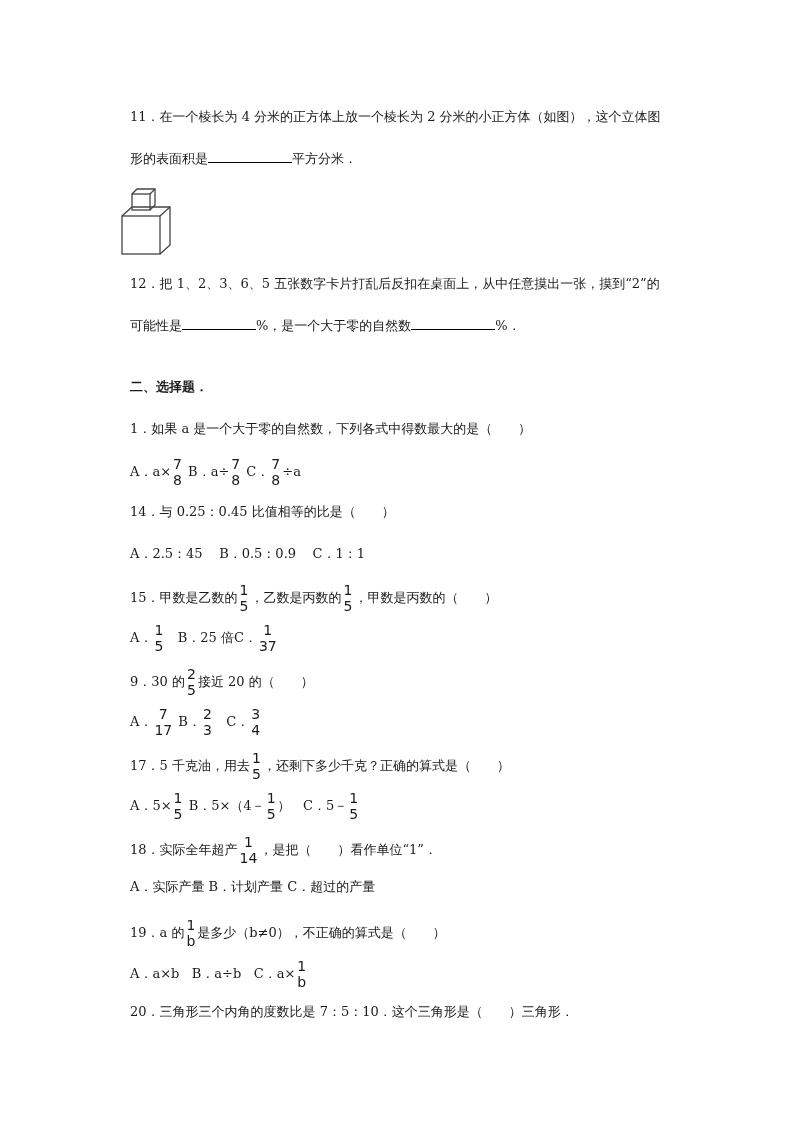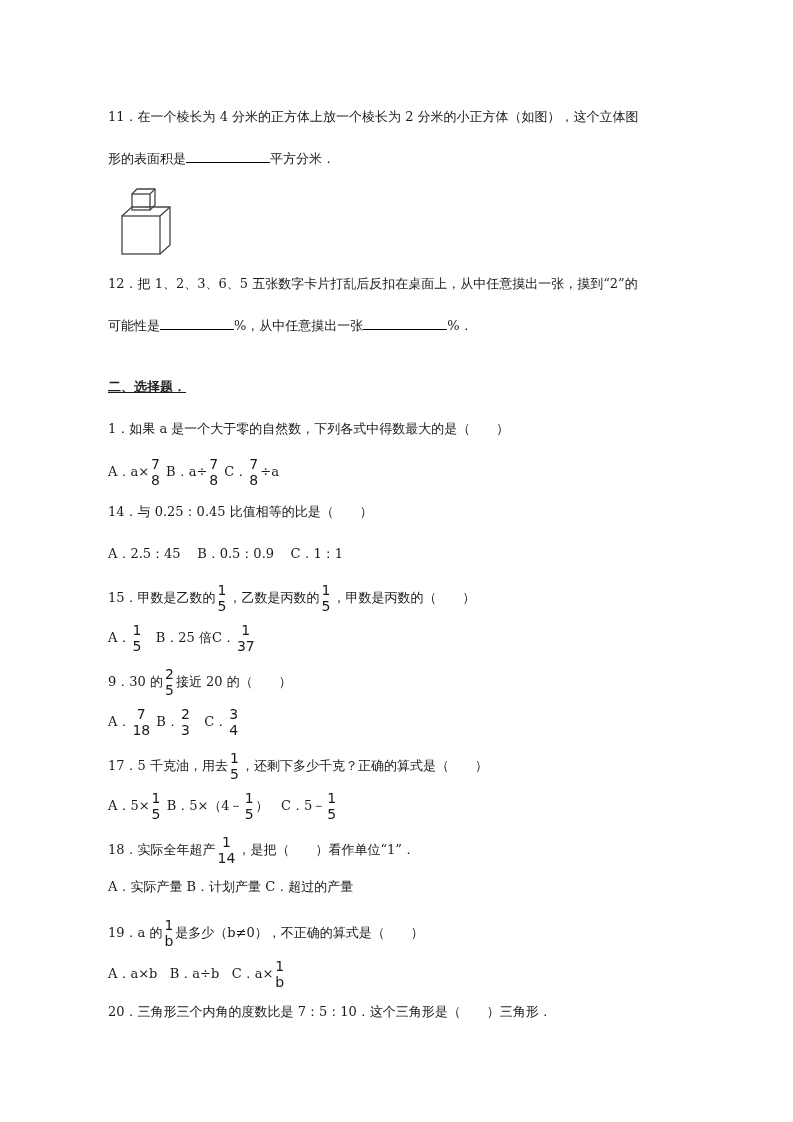--- a/index.html
+++ b/index.html
@@ -1,23 +1,23 @@
 <!DOCTYPE html>
 <html><head>
 <meta charset="utf-8">
 <style>
   html, body { margin: 0; padding: 0; background: #ffffff; }
   body { width: 793px; height: 1122px; position: relative; overflow: hidden;
          font-family: "DejaVu Serif", "Liberation Serif", serif; color: #1a1a1a; font-size: 13px; }
-  .line { position: absolute; left: 108px; white-space: nowrap; line-height: 18px; }
+  .line { position: absolute; left: 130px; white-space: nowrap; line-height: 18px; }
   .blank { display: inline-block; border-bottom: 1px solid #000; vertical-align: baseline; height: 12px; }
   .frac { display: inline-flex; flex-direction: column; align-items: center; vertical-align: middle;
           font-family: "DejaVu Sans", "Liberation Sans", sans-serif; font-size: 14px; line-height: 16px; margin: 0 2px; }
   .frac span { display: block; }
-  .heading { font-weight: bold; font-family: "DejaVu Sans", sans-serif; text-decoration: underline; }
+  .heading { font-weight: bold; font-family: "DejaVu Sans", sans-serif; }
   .paren { display: inline-block; width: 26px; }
   .cube { position: absolute; left: 120px; top: 187px; }
 </style>
 </head>
 <body>
 
 <div class="line" style="top:108px">11．在一个棱长为 4 分米的正方体上放一个棱长为 2 分米的小正方体（如图），这个立体图</div>
 <div class="line" style="top:150px">
   <span>形的表面积是</span><span class="blank" style="width:84px"></span><span>平方分米．</span>
 </div>
@@ -28,21 +28,21 @@
     <polyline points="2,29 12,20 50,20 50,58 40,67"></polyline>
     <line x1="40" y1="29" x2="50" y2="20"></line>
     <rect x="12" y="7" width="18" height="16"></rect>
     <polyline points="12,7 17,2 35,2 35,18 30,23"></polyline>
     <line x1="30" y1="7" x2="35" y2="2"></line>
   </g>
 </svg>
 
 <div class="line" style="top:275px">12．把 1、2、3、6、5 五张数字卡片打乱后反扣在桌面上，从中任意摸出一张，摸到“2”的</div>
 <div class="line" style="top:317px">
-  <span>可能性是</span><span class="blank" style="width:74px"></span><span>%，从中任意摸出一张</span><span class="blank" style="width:84px"></span><span>%．</span>
+  <span>可能性是</span><span class="blank" style="width:74px"></span><span>%，是一个大于零的自然数</span><span class="blank" style="width:84px"></span><span>%．</span>
 </div>
 
 <div class="line heading" style="top:378px">二、选择题．</div>
 
 <div class="line" style="top:420px">
   <span>1．如果 a 是一个大于零的自然数，下列各式中得数最大的是（</span><span class="paren"></span><span>）</span>
 </div>
 <div class="line" style="top:456px">
   <span>A．a×</span><span class="frac">
       <span>7</span>
@@ -85,21 +85,21 @@
 
 <div class="line" style="top:666px">
   <span>9．30 的</span><span class="frac">
       <span>2</span>
       <span>5</span>
     </span><span>接近 20 的（</span><span class="paren"></span><span>）</span>
 </div>
 <div class="line" style="top:706px">
   <span>A．</span><span class="frac">
       <span>7</span>
-      <span>18</span>
+      <span>17</span>
     </span>
   <span>B．</span><span class="frac">
       <span>2</span>
       <span>3</span>
     </span>
   &nbsp;&nbsp;<span>C．</span><span class="frac">
       <span>3</span>
       <span>4</span>
     </span>
 </div>

